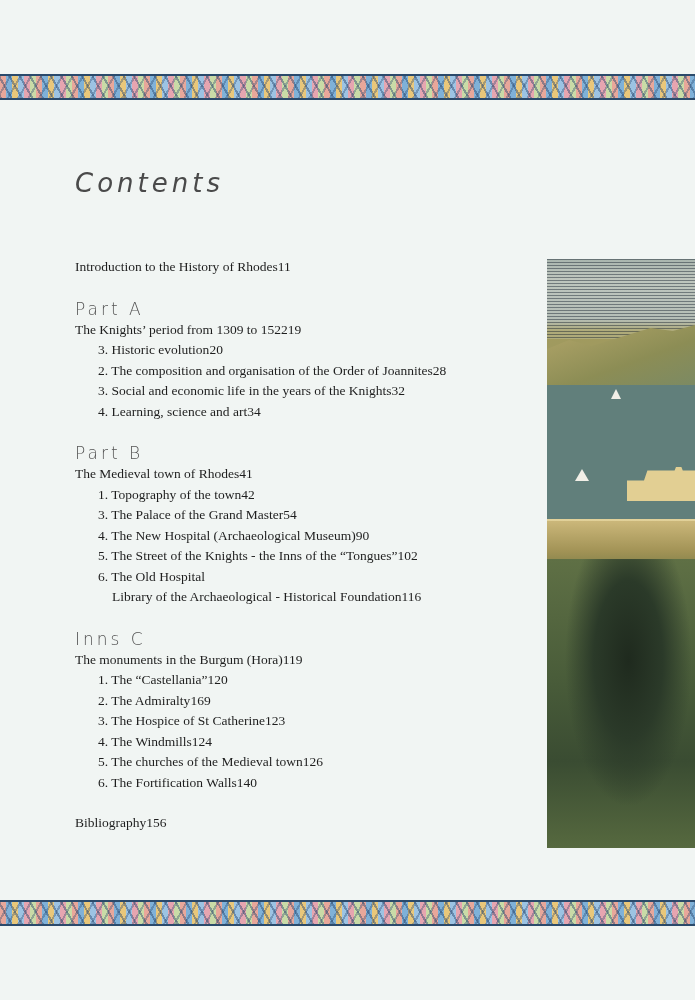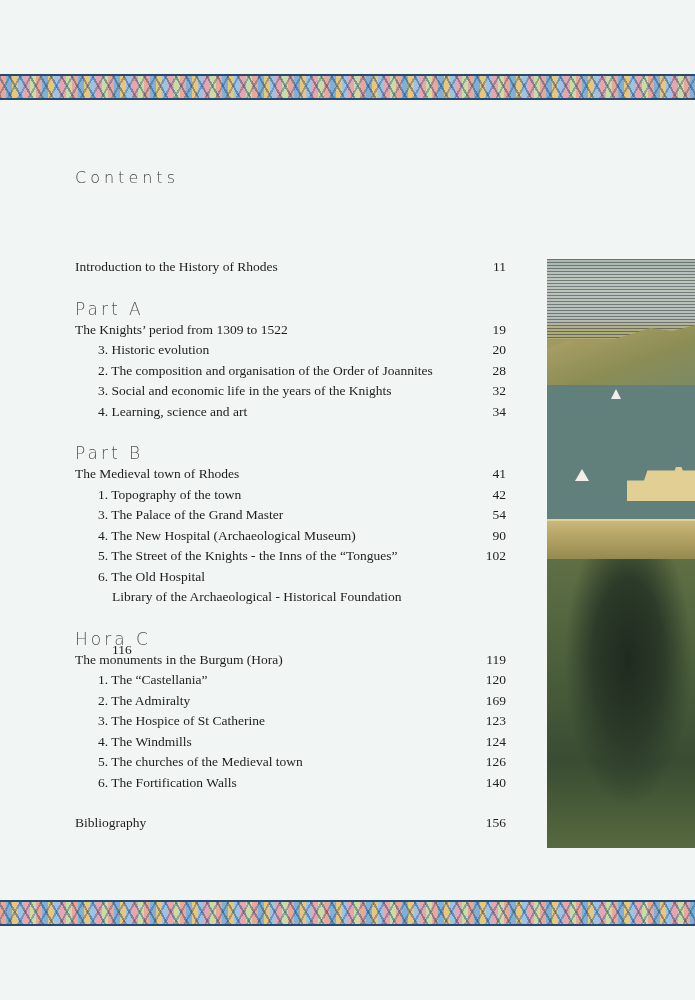--- a/index.html
+++ b/index.html
@@ -13,26 +13,26 @@
     border-top:2px solid #2b4a6b;border-bottom:2px solid #2b4a6b;box-sizing:border-box;}
   .border::before{content:"";position:absolute;inset:0;
     background:repeating-linear-gradient(60deg,rgba(40,70,110,.45) 0 2px,transparent 2px 9px),
                repeating-linear-gradient(-60deg,rgba(40,70,110,.35) 0 2px,transparent 2px 9px);}
   .border::after{content:"";position:absolute;inset:0;
     background:repeating-radial-gradient(circle at 12px 11px,transparent 0,transparent 0);
   }
   #border-top{top:74px;}
   #border-bottom{top:900px;}
   .title{position:absolute;left:75px;top:168px;font-family:"DejaVu Sans","Liberation Sans",sans-serif;
-    font-weight:200;font-size:16px;letter-spacing:4px;color:#4a4a4a;}
+    font-weight:200;font-size:26px;letter-spacing:4px;color:#4a4a4a;font-style:italic;}
   .toc{position:absolute;left:75px;top:257px;width:431px;}
-  .row{display:flex;justify-content:space-between;align-items:baseline;font-size:13.5px;height:20.5px;line-height:20.5px;gap:32px;}
+  .row{display:flex;align-items:baseline;font-size:13.5px;height:20.5px;line-height:20.5px;}
   .row .num{text-align:right;}
   .sub{padding-left:23px;}
-  .sub2{padding-left:37px;flex-direction:column;}
+  .sub2{padding-left:37px;}
   .part{font-family:"DejaVu Sans","Liberation Sans",sans-serif;font-size:17px;letter-spacing:3px;
     color:#555;font-weight:300;height:22px;line-height:22px;}
   .gap{height:20px;}
   .picture{position:absolute;left:547px;top:259px;width:148px;height:589px;overflow:hidden;
     background:linear-gradient(180deg,
       #9aa8a0 0px,#b5bdb4 20px,#a9b3ab 60px,
       #a19a5e 72px,#9f9a60 100px,#8d9466 118px,
       #5d7d78 125px,#607f7c 200px,#5a7a76 250px,
       #e7d8a2 255px,#d8c68c 270px,#6c8a80 275px,
       #b7a15f 280px,#9b8d4b 300px,#6a7a4d 330px,
@@ -111,21 +111,21 @@
     </div>
   <div class="row sub">
       <span>6. The Old Hospital</span>
       <span class="num"></span>
     </div>
   <div class="row sub2">
       <span>Library of the Archaeological - Historical Foundation</span>
       <span class="num">116</span>
     </div>
   <div class="gap"></div>
-  <div class="part">Hora C</div>
+  <div class="part">Inns C</div>
   <div class="row">
       <span>The monuments in the Burgum (Hora)</span>
       <span class="num">119</span>
     </div>
   <div class="row sub">
       <span>1. The “Castellania”</span>
       <span class="num">120</span>
     </div>
   <div class="row sub">
       <span>2. The Admiralty</span>

